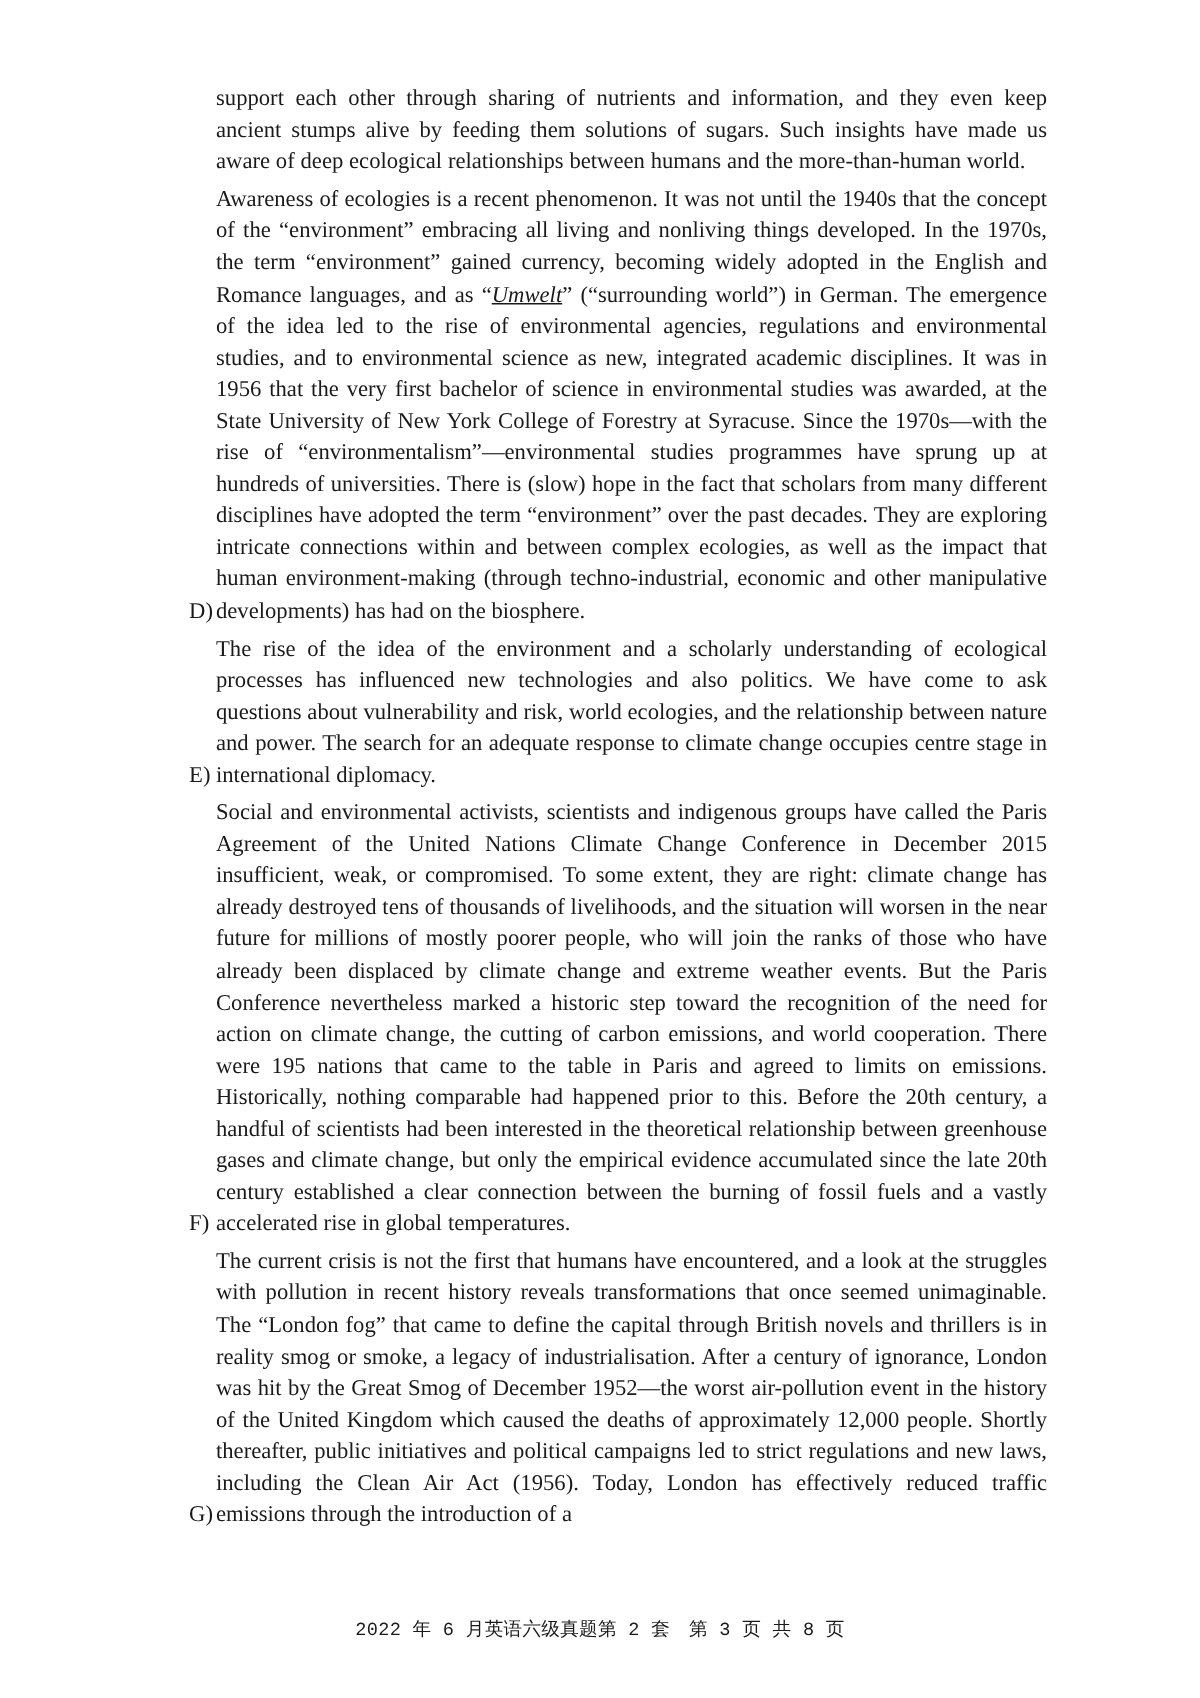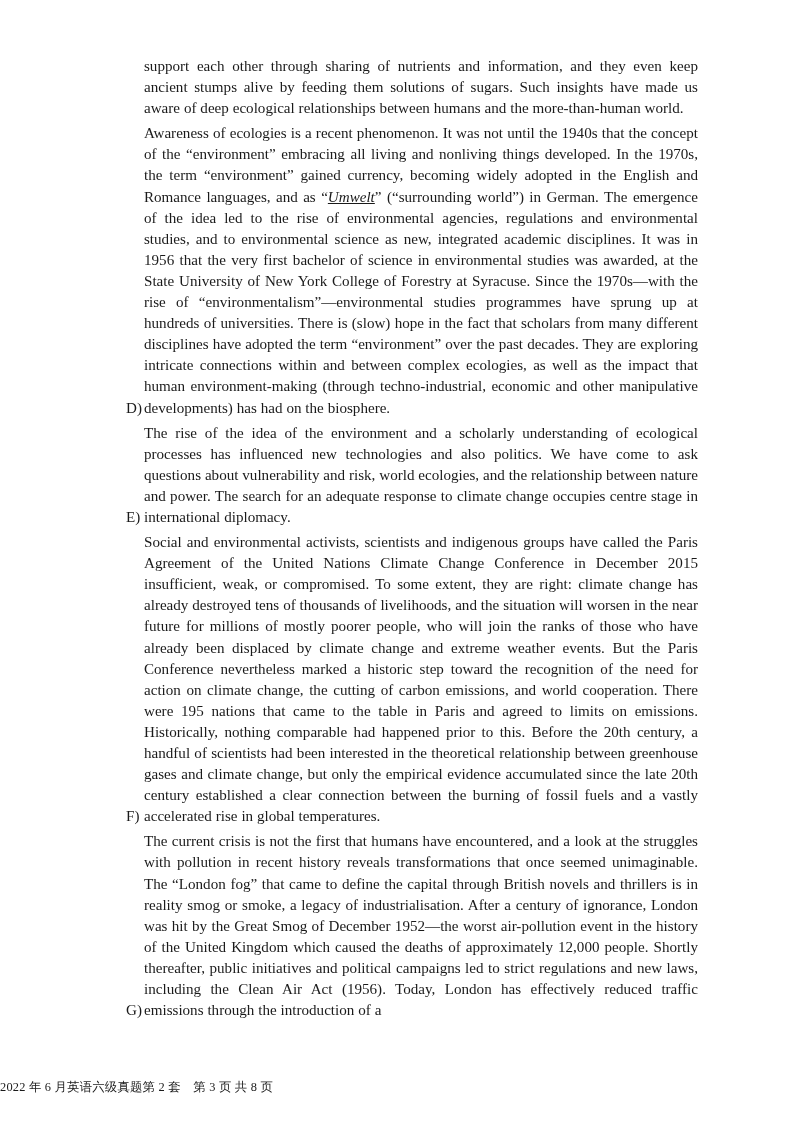--- a/index.html
+++ b/index.html
@@ -72,23 +72,24 @@
   .italic {
     font-style: italic;
     text-decoration: underline;
   }
 
   .footer {
     position: absolute;
     left: 0;
     top: 1079px;
     width: 800px;
+    text-align: center;
     font-size: 12.4px;
     line-height: 16px;
-    font-family: Liberation Serif, serif;
+    font-family: Liberation Mono, monospace;
     color: #1a1a1a;
     letter-spacing: 0.2px;
   }
 </style>
 </head>
 <body>
 
 <div class="page">
 
   <div class="content">

